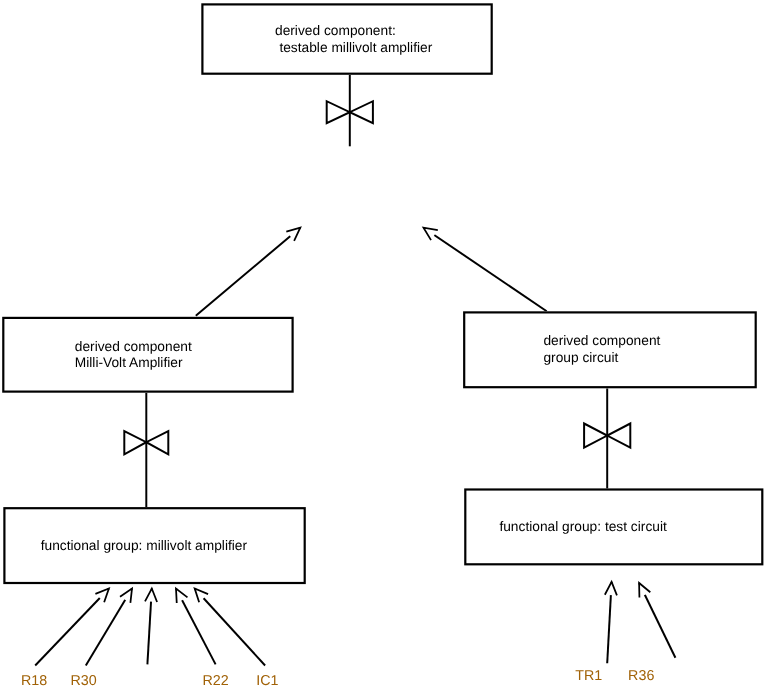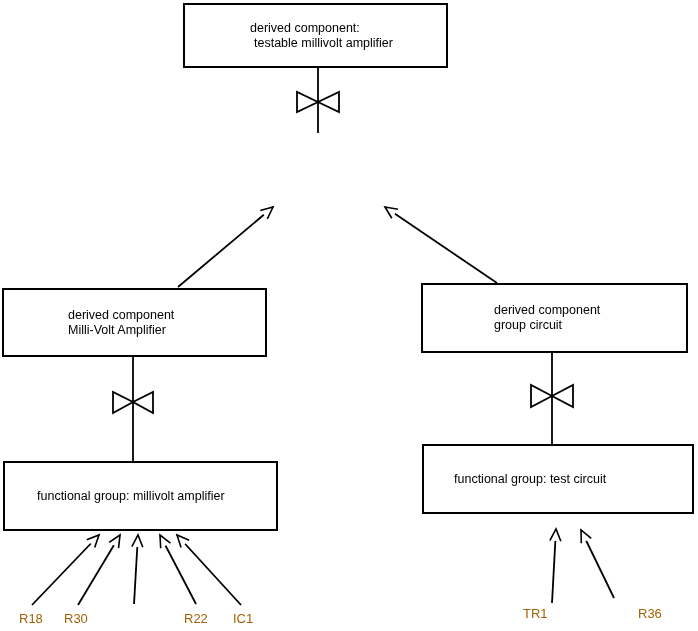--- a/index.html
+++ b/index.html
@@ -52,21 +52,21 @@
     color: #a16207;
     white-space: nowrap;
     cursor: default;
   }
   .leaf-r18 { left: 19px;  top: 611px; }
   .leaf-r30 { left: 64px;  top: 611px; }
   .leaf-r26 { left: 116px; top: 634px; }
   .leaf-r22 { left: 184px; top: 611px; }
   .leaf-ic1 { left: 221px; top: 611px; margin-left: 12px; }
   .leaf-tr1 { left: 523px; top: 606px; }
-  .leaf-r36 { left: 638px; top: 606px; }
+  .leaf-r36 { left: 571px; top: 606px; }
 
   .connector { stroke: #000000; stroke-width: 1.8; fill: none; }
   .bowtie    { stroke: #000000; stroke-width: 1.8; fill: #ffffff; }
 </style>
 </head>
 <body>
 
 <div id="canvas">
 
   <svg id="connector-layer" width="698" height="631" viewBox="0 0 698 631" xmlns="http://www.w3.org/2000/svg">

